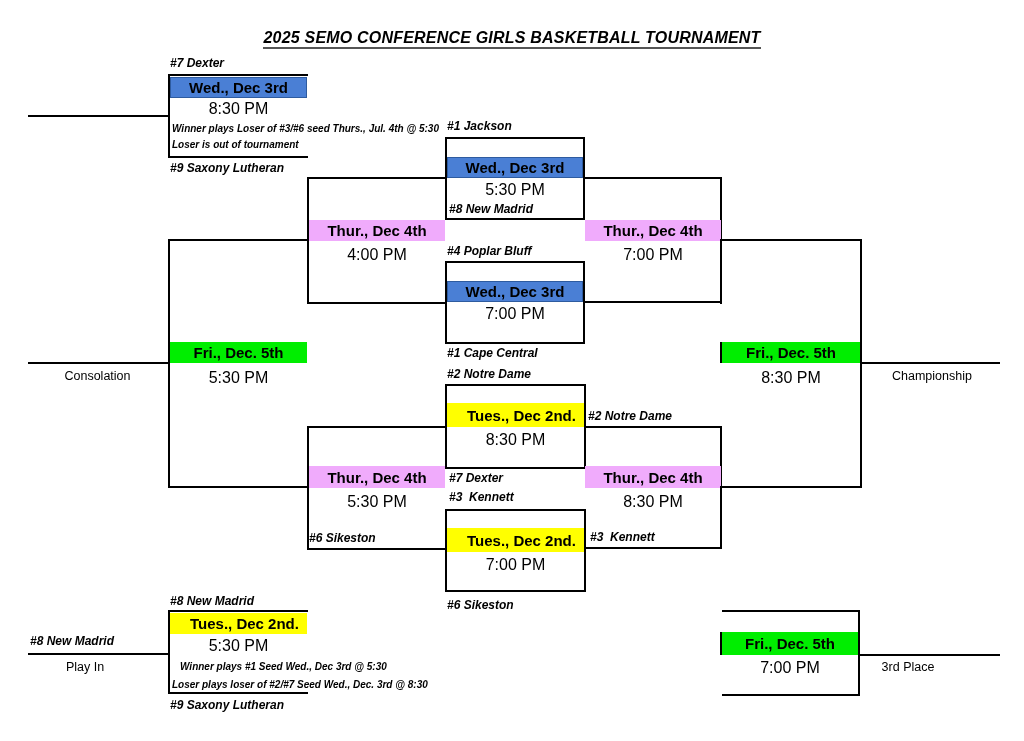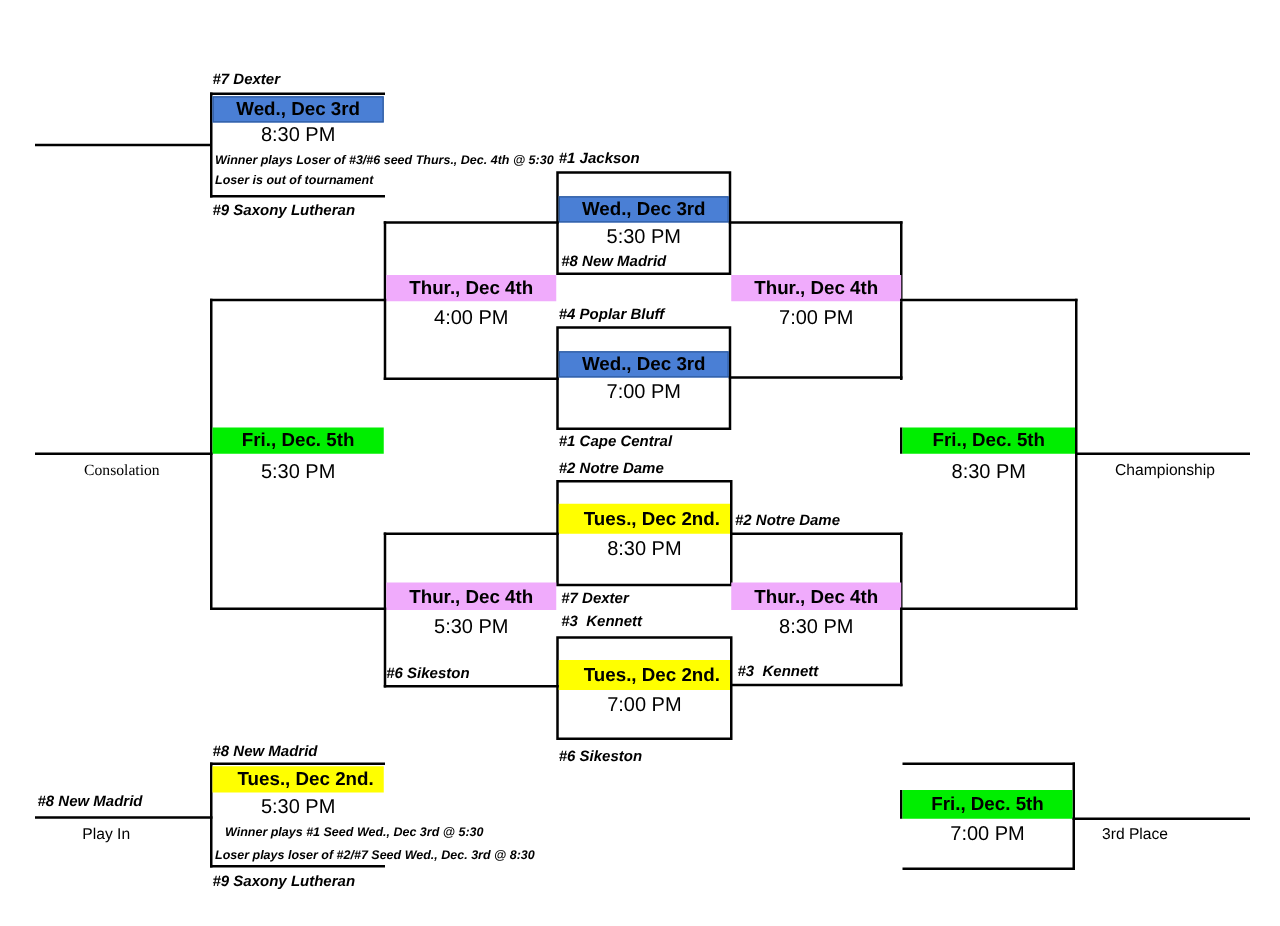--- a/index.html
+++ b/index.html
@@ -19,28 +19,31 @@
   .rlabel{position:absolute;font-size:12.5px;text-align:center;white-space:pre;}
   .title-wrap{position:absolute;left:0;top:29px;width:1024px;text-align:center;}
   .title{font-size:16px;font-weight:bold;font-style:italic;letter-spacing:.2px;
     border-bottom:2px solid #555;padding-bottom:1px;}
 </style>
 </head>
 <body>
 
 <div id="bracket">
 
+  <div class="title-wrap">
+    <span class="title">2025 SEMO CONFERENCE GIRLS BASKETBALL TOURNAMENT</span>
+  </div>
 
   <div class="team" style="left:170px;top:56px;">#7 Dexter</div>
   <div class="ln" style="left:168px;top:74px;width:140px;height:2px;"></div>
   <div class="ln" style="left:168px;top:74px;width:2px;height:84px;"></div>
   <div class="ln" style="left:168px;top:156px;width:140px;height:2px;"></div>
   <div class="band blue" style="left:170px;top:77px;width:137px;height:21px;">Wed., Dec 3rd</div>
   <div class="time" style="left:170px;top:100px;width:137px;">8:30 PM</div>
-  <div class="note" style="left:172px;top:123px;">Winner plays Loser of #3/#6 seed Thurs., Dec. 4th @ 5:30</div>
+  <div class="note" style="left:172px;top:123px;">Winner plays Loser of #3/#6 seed Thurs., Jul. 4th @ 5:30</div>
   <div class="note" style="left:172px;top:139px;">Loser is out of tournament</div>
   <div class="team" style="left:170px;top:161px;">#9 Saxony Lutheran</div>
   <div class="ln" style="left:28px;top:115px;width:140px;height:2px;"></div>
 
   <div class="team" style="left:447px;top:119px;">#1 Jackson</div>
   <div class="gamebox" style="left:445px;top:137px;width:140px;height:83px;"></div>
   <div class="band blue" style="left:447px;top:157px;width:136px;height:21px;">Wed., Dec 3rd</div>
   <div class="time" style="left:447px;top:181px;width:136px;">5:30 PM</div>
   <div class="team" style="left:449px;top:202px;">#8 New Madrid</div>
 
@@ -74,21 +77,21 @@
   <div class="ln" style="left:307px;top:548px;width:140px;height:2px;"></div>
   <div class="band magenta" style="left:309px;top:466px;width:136px;height:22px;">Thur., Dec 4th</div>
   <div class="time" style="left:309px;top:493px;width:136px;">5:30 PM</div>
   <div class="ln" style="left:168px;top:486px;width:141px;height:2px;"></div>
   <div class="team" style="left:309px;top:531px;">#6 Sikeston</div>
 
   <div class="ln" style="left:168px;top:239px;width:2px;height:249px;"></div>
   <div class="band green" style="left:170px;top:342px;width:137px;height:21px;">Fri., Dec. 5th</div>
   <div class="time" style="left:170px;top:369px;width:137px;">5:30 PM</div>
   <div class="ln" style="left:28px;top:362px;width:142px;height:2px;"></div>
-  <div class="rlabel" style="left:30px;top:369px;width:135px;font-family:Liberation Serif, serif;">Consolation</div>
+  <div class="rlabel" style="left:30px;top:369px;width:135px;">Consolation</div>
 
   <div class="ln" style="left:583px;top:177px;width:139px;height:2px;"></div>
   <div class="ln" style="left:720px;top:177px;width:2px;height:127px;"></div>
   <div class="ln" style="left:583px;top:301px;width:139px;height:2px;"></div>
   <div class="band magenta" style="left:585px;top:220px;width:136px;height:21px;">Thur., Dec 4th</div>
   <div class="time" style="left:585px;top:246px;width:136px;">7:00 PM</div>
   <div class="ln" style="left:720px;top:239px;width:142px;height:2px;"></div>
 
   <div class="team" style="left:588px;top:409px;">#2 Notre Dame</div>
   <div class="ln" style="left:584px;top:426px;width:138px;height:2px;"></div>

